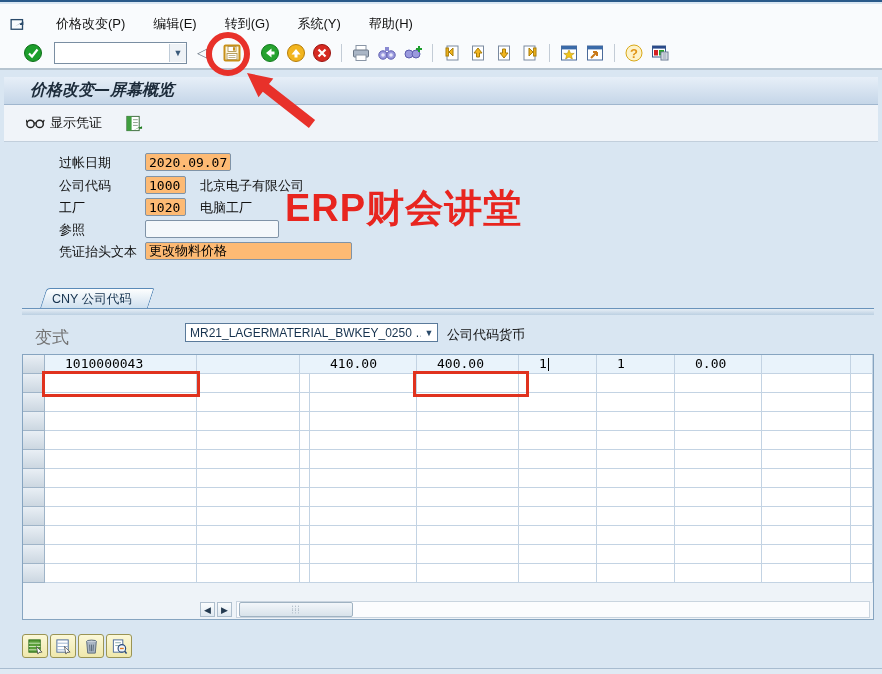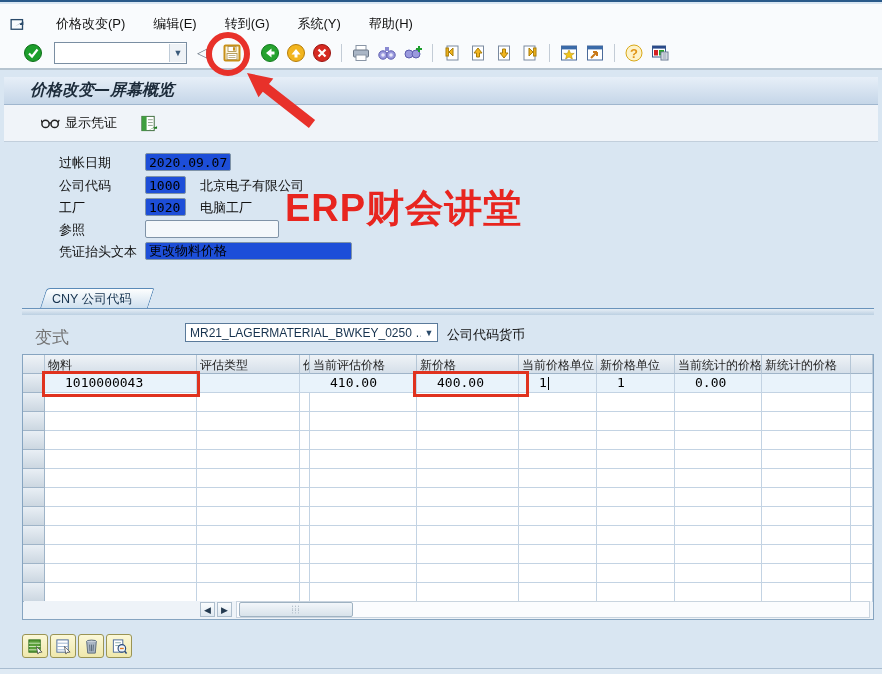--- a/index.html
+++ b/index.html
@@ -22,24 +22,24 @@
   .cmdfield{width:110px;height:18px;border:none;outline:none;font-size:12px;font-family:"DejaVu Sans Mono",monospace;}
   .cmddrop{width:16px;height:18px;display:flex;align-items:center;justify-content:center;font-size:9px;color:#3a5a7a;border-left:1px solid #c0ccd8;background:#eef2f6;}
   .hidecf{font-size:13px;color:#6a7684;margin:0 4px;}
   
   .titlebar{position:absolute;top:75px;left:4px;width:874px;height:28px;
     background:linear-gradient(#e7eff8,#c5d6e8);border-bottom:1px solid #9fb6ce;
     display:flex;align-items:center;padding-left:26px;box-sizing:border-box;}
   .title{font-family:"DejaVu Serif",serif;font-style:italic;font-weight:bold;font-size:16px;color:#1c2b3a;}
   
   .apptoolbar{position:absolute;top:103px;left:4px;width:874px;height:37px;background:#f0f4f9;
-    border-bottom:1px solid #c2cfdc;display:flex;align-items:center;padding-left:37px;box-sizing:border-box;gap:18px;}
+    border-bottom:1px solid #c2cfdc;display:flex;align-items:center;padding-left:22px;box-sizing:border-box;gap:18px;}
   .appbtn{display:flex;align-items:center;gap:4px;font-size:13px;color:#111;cursor:default;}
   .flabel{position:absolute;left:35px;font-size:13px;color:#111;margin-left:24px;}
-  .ffield{position:absolute;background:#1d4ed8;border:1px solid #7f93a7;border-radius:2px;
+  .ffield{position:absolute;background:#fdba74;border:1px solid #7f93a7;border-radius:2px;
     font-family:"DejaVu Sans Mono",monospace;font-size:13px;color:#000;display:flex;align-items:center;
     padding:0 3px;box-sizing:border-box;height:18px;}
   .fdesc{position:absolute;left:200px;font-size:13px;color:#111;}
   
   .watermark{position:absolute;left:285px;top:161px;font-size:38px;font-weight:bold;color:#e8251f;
     letter-spacing:1px;white-space:nowrap;z-index:30;margin-top:20px;}
   .annot{position:absolute;left:0;top:0;width:882px;height:674px;pointer-events:none;z-index:40;}
   
   .tab{position:absolute;left:38px;top:286px;width:110px;height:20px;z-index:2;}
   .tab .bg{position:absolute;left:2px;right:0;top:0;bottom:0;background:linear-gradient(#fdfefe,#cfe0ef);
@@ -283,33 +283,20 @@
 <div class="tabstrip-bar"></div>
 
 <span class="varlabel">变式</span>
 <div class="vardrop">
   <span class="val">MR21_LAGERMATERIAL_BWKEY_0250 …</span>
   <span class="arr">▼</span>
 </div>
 <span class="varcur">公司代码货币</span>
 
 <div class="tablewrap">
-  <div class="tgrid">
-    <div class="th"></div>
-    <div class="th">物料</div>
-    <div class="th">评估类型</div>
-    <div class="th">价</div>
-    <div class="th">当前评估价格</div>
-    <div class="th">新价格</div>
-    <div class="th">当前价格单位</div>
-    <div class="th">新价格单位</div>
-    <div class="th">当前统计的价格</div>
-    <div class="th">新统计的价格</div>
-    <div class="th"></div>
-  </div>
   <div>
       <div class="tgrid row0">
         <div class="td sel"></div>
         <div class="td">1010000043</div>
         <div class="td"></div>
         <div class="td">V</div>
         <div class="td">410.00</div>
         <div class="td">400.00</div>
         <div class="td">1<span class="caret"></span></div>
         <div class="td">1</div>

